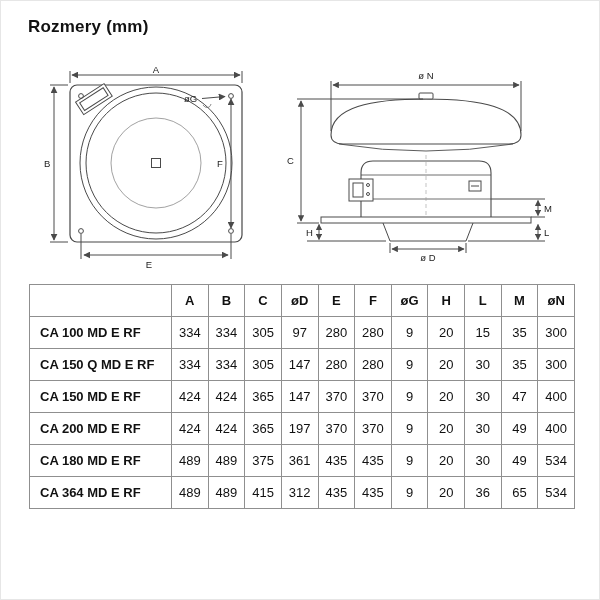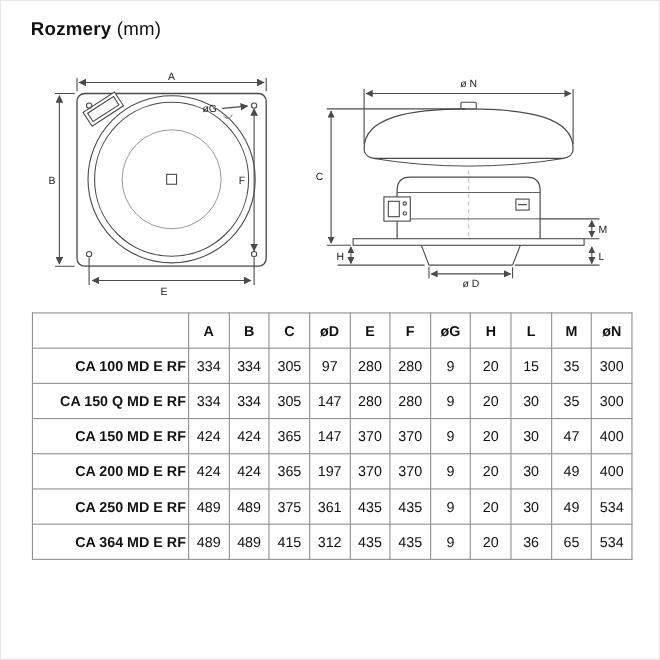--- a/index.html
+++ b/index.html
@@ -11,39 +11,39 @@
   }
   .page {
     position: absolute; inset: 0;
     background: #ffffff; border: 1px solid #e6e6e6;
   }
   .title {
     position: absolute; top: 16px; left: 27px;
     font-size: 17px; font-weight: bold; color: #111;
     letter-spacing: 0.2px;
   }
-  .title .unit { font-weight: 400; }
+  .title .unit { font-weight: 700; }
   .drawing { position: absolute; }
   #top-view   { left: 42px; top: 64px; }
   #side-view  { left: 272px; top: 64px; }
   svg text { font-family: "Liberation Sans", sans-serif; fill: #222; font-size: 9.5px; }
   table.dims {
     position: absolute; top: 283px; left: 28px;
     width: 546px; border-collapse: collapse; table-layout: fixed;
     background: #fff;
   }
   table.dims th, table.dims td {
     border: 1px solid #8f8f8f;
     font-size: 13px; color: #111;
     text-align: center; padding: 8px 2px;
     overflow: hidden; white-space: nowrap;
   }
   table.dims th { font-weight: bold; }
   table.dims td.model {
-    font-weight: bold; text-align: right; padding-left: 10px;
+    font-weight: bold; text-align: left; padding-left: 10px;
   }
 </style>
 </head>
 <body>
 
 <div class="page">
 
   <h1 class="title"><span>Rozmery</span> <span class="unit">(mm)</span></h1>
 
   <svg id="top-view" class="drawing" width="230" height="210" viewBox="0 0 230 210">
@@ -262,21 +262,21 @@
           <td>197</td>
           <td>370</td>
           <td>370</td>
           <td>9</td>
           <td>20</td>
           <td>30</td>
           <td>49</td>
           <td>400</td>
         </tr>
         <tr>
-          <td class="model">CA 250 MD E RF</td>
+          <td class="model">CA 180 MD E RF</td>
           <td>489</td>
           <td>489</td>
           <td>375</td>
           <td>361</td>
           <td>435</td>
           <td>435</td>
           <td>9</td>
           <td>20</td>
           <td>30</td>
           <td>49</td>

